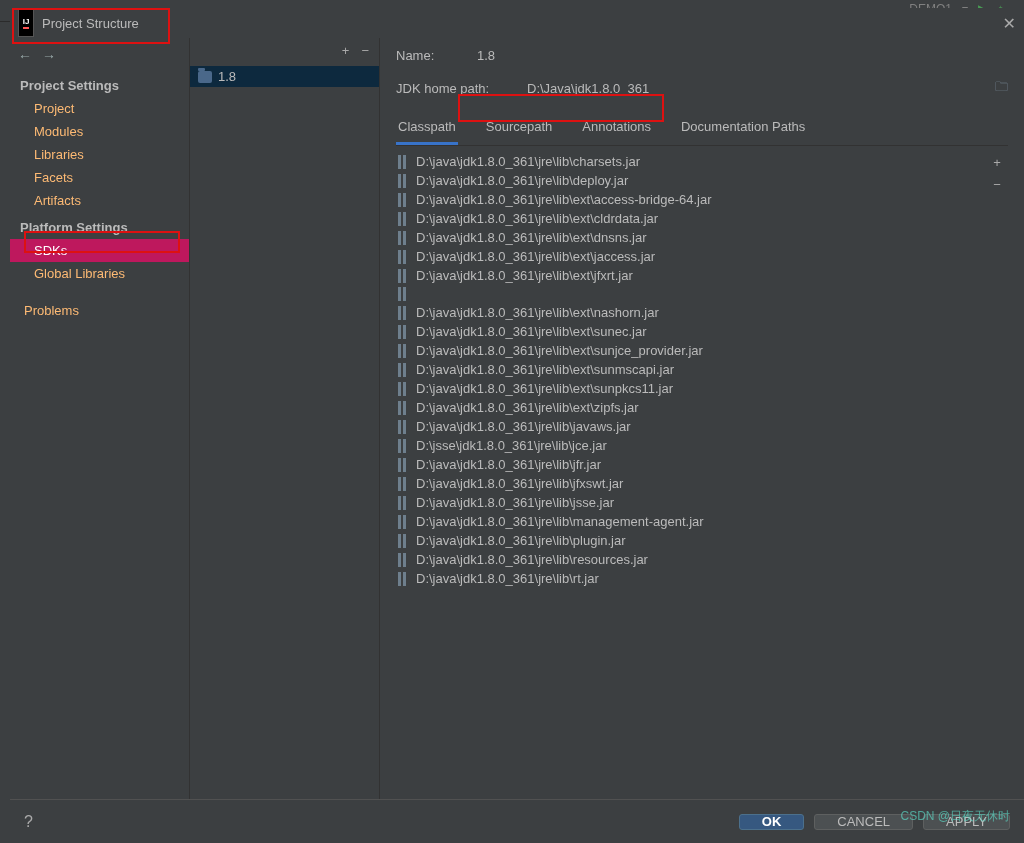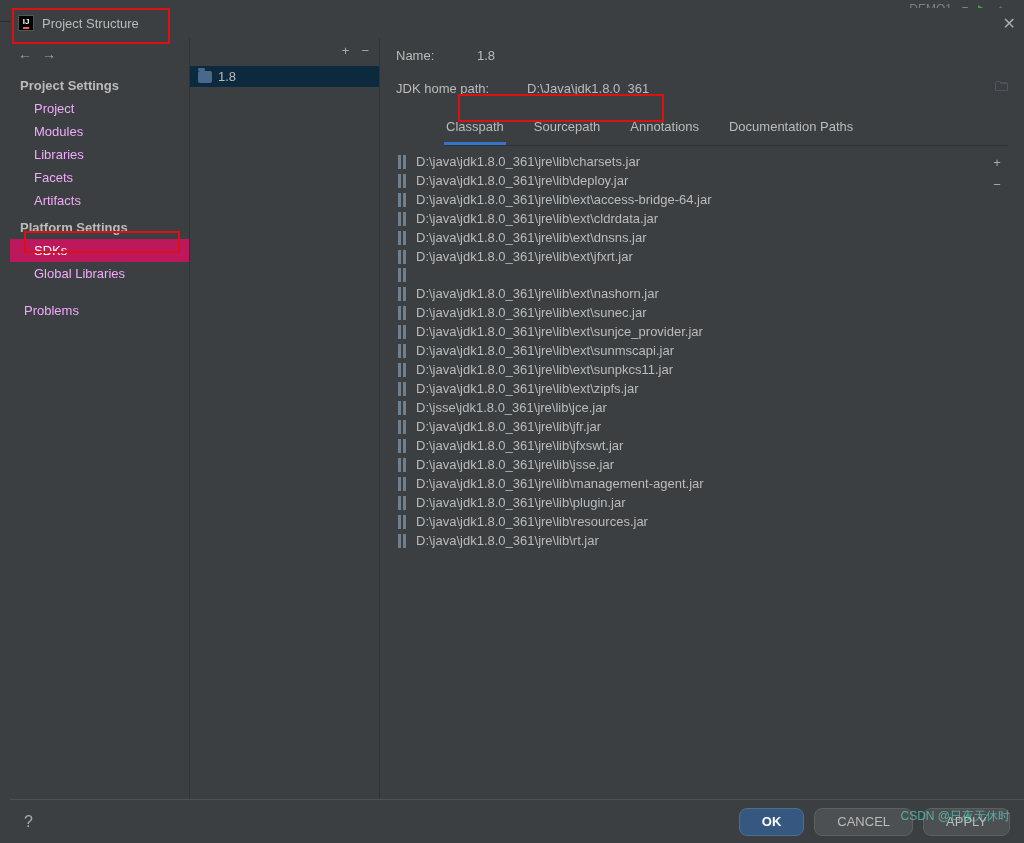--- a/index.html
+++ b/index.html
@@ -8,72 +8,72 @@
     
     .top-toolbar-hint { position: absolute; top: 0; left: 0; right: 0; height: 22px; background: #3c3f41; border-bottom: 1px solid #2b2b2b; }
     .tb-right { position: absolute; right: 20px; top: 2px; display: flex; align-items: center; gap: 10px; }
     .tb-item { color: #808080; font-size: 12px; }
     .tb-run-ic { color: #499c54; }
     .tb-dbg-ic { color: #499c54; }
 
     .dialog { position: absolute; left: 10px; top: 8px; right: 0; bottom: 0; background: #3c3f41; }
 
     .titlebar { height: 30px; display: flex; align-items: center; padding: 0 8px; gap: 8px; }
-    .titlebar .app-icon { width: 16px; height: 16px; background: #000; border: 1px solid #555; display: inline-flex; align-items: center; justify-content: center; }
+    .titlebar .app-icon { width: 16px; height: 28px; background: #000; border: 1px solid #555; display: inline-flex; align-items: center; justify-content: center; }
     .app-icon .ij { color: #fff; font-size: 8px; font-weight: bold; border-bottom: 2px solid #f55; line-height: 8px; padding-bottom: 1px;}
     .titlebar .title { color: #bbbbbb; text-align: right; }
     .titlebar .close { margin-left: auto; color: #aaa; font-size: 16px; cursor: pointer; }
 
     .red-highlight-title { position: absolute; left: 2px; top: 0px; width: 158px; height: 36px; border: 2px solid #d11; pointer-events: none; }
 
     .body-row { display: flex; height: calc(100% - 30px - 44px); }
 
     
     .sidebar { width: 180px; border-right: 1px solid #323232; padding-top: 6px; }
     .sb-nav { display: flex; align-items: center; gap: 10px; padding: 2px 8px 8px 8px; }
     .arrow-ic { color: #9aa; font-size: 14px; }
     .sb-heading { font-weight: bold; color: #bbbbbb; padding: 8px 10px 4px 10px; }
-    .sb-item { padding: 4px 10px 4px 24px; color: #f0abfc; cursor: pointer; }
+    .sb-item { padding: 4px 10px 4px 24px; color: #fdba74; cursor: pointer; }
     .sb-item.selected { background: #be185d; color: #fff; }
     .red-highlight-sdks { position: absolute; left: 14px; top: 223px; width: 156px; height: 22px; border: 2px solid #d11; pointer-events: none; }
 
     
     .mid-panel { width: 190px; border-right: 1px solid #323232; display: flex; flex-direction: column; }
     .mid-toolbar { height: 24px; display: flex; align-items: center; justify-content: flex-end; gap: 12px; padding: 0 10px; color: #aaa; font-size: 16px; }
     .mid-list { padding: 4px 0; }
     .mid-item { display: flex; align-items: center; gap: 6px; padding: 3px 8px; background: #0d293e; color: #bbb; }
     .folder-ic { width: 14px; height: 12px; background: #4a688a; border-radius: 2px; display: inline-block; position: relative; }
     .folder-ic::before { content: ""; position: absolute; top: -3px; left: 0; width: 7px; height: 3px; background: #4a688a; border-radius: 1px; }
 
     
     .content { flex: 1; padding: 10px 16px 0 16px; position: relative; min-width: 0; }
     .form-row { display: flex; align-items: center; margin-bottom: 14px; gap: 29px; }
     .form-label { color: #bbbbbb; min-width: 52px; }
     .form-label.wide { min-width: 102px; }
     .val-plain { color: #bbbbbb; }
     .browse-ic { margin-left: auto; color: #7a8a99; }
     .red-highlight-path { position: absolute; left: 448px; top: 86px; width: 206px; height: 28px; border: 2px solid #d11; pointer-events: none; }
 
-    .tabs { display: flex; gap: 26px; border-bottom: 1px solid #323232; margin-top: 6px; margin-left: 48px; }
+    .tabs { display: flex; gap: 26px; border-bottom: 1px solid #323232; margin-top: 6px; }
     .tab { padding: 6px 2px 8px 2px; color: #bbbbbb; cursor: pointer; }
     .tab.selected { border-bottom: 3px solid #3873c9; }
 
     .classpath-wrap { display: flex; }
     .classpath-list { flex: 1; padding-top: 6px; max-height: 610px; overflow: hidden; }
     .cp-item { display: flex; align-items: center; gap: 8px; padding: 2px 2px; }
     .cp-ic { width: 10px; height: 14px; display: inline-block; position: relative; }
     .cp-ic::before { content: ""; position: absolute; left: 0; top: 0; width: 3px; height: 14px; background: #6e7f8d; }
     .cp-ic::after { content: ""; position: absolute; left: 5px; top: 0; width: 3px; height: 14px; background: #6e7f8d; }
     .cp-side-tools { width: 22px; text-align: center; padding-top: 6px; color: #aaa; font-size: 18px; line-height: 22px; }
     .cp-side-tools div { cursor: pointer; }
 
     
     .bottom-bar { position: absolute; left: 0; right: 0; bottom: 0; height: 44px; display: flex; align-items: center; padding: 0 14px; border-top: 1px solid #515151; background: #3c3f41; }
     .help-ic { color: #aaa; font-size: 16px; }
-    .btn { height: 28px; padding: 0 22px; border: 1px solid #5e6060; background: #4c5052; color: #bbb; border-radius: 8px; cursor: pointer; display: inline-flex; align-items: center; }
+    .btn { height: 16px; padding: 0 22px; border: 1px solid #5e6060; background: #4c5052; color: #bbb; border-radius: 3px; cursor: pointer; display: inline-flex; align-items: center; }
     .btn.primary { background: #365880; border-color: #4c708c; color: #fff; font-weight: bold; }
     .btn-group { margin-left: auto; display: flex; gap: 10px; }
 
     .watermark { position: absolute; right: 14px; bottom: 18px; color: #5eead4; font-size: 12px; pointer-events: none; opacity: 0.6;}
   </style>
 </head>
 <body>
 
 <div class="top-toolbar-hint">
   <div class="tb-right">
@@ -163,20 +163,24 @@
             <div class="cp-item">
               <span class="cp-ic"></span>
               <span>D:\java\jdk1.8.0_361\jre\lib\ext\cldrdata.jar</span>
             </div>
             <div class="cp-item">
               <span class="cp-ic"></span>
               <span>D:\java\jdk1.8.0_361\jre\lib\ext\dnsns.jar</span>
             </div>
             <div class="cp-item">
               <span class="cp-ic"></span>
+              <span>D:\java\jdk1.8.0_361\jre\lib\ext\jaccess.jar</span>
+            </div>
+            <div class="cp-item">
+              <span class="cp-ic"></span>
               <span>D:\java\jdk1.8.0_361\jre\lib\ext\jfxrt.jar</span>
             </div>
             <div class="cp-item">
               <span class="cp-ic"></span>
             </div>
             <div class="cp-item">
               <span class="cp-ic"></span>
               <span>D:\java\jdk1.8.0_361\jre\lib\ext\nashorn.jar</span>
             </div>
             <div class="cp-item">
@@ -191,20 +195,24 @@
               <span class="cp-ic"></span>
               <span>D:\java\jdk1.8.0_361\jre\lib\ext\sunmscapi.jar</span>
             </div>
             <div class="cp-item">
               <span class="cp-ic"></span>
               <span>D:\java\jdk1.8.0_361\jre\lib\ext\sunpkcs11.jar</span>
             </div>
             <div class="cp-item">
               <span class="cp-ic"></span>
               <span>D:\java\jdk1.8.0_361\jre\lib\ext\zipfs.jar</span>
+            </div>
+            <div class="cp-item">
+              <span class="cp-ic"></span>
+              <span>D:\java\jdk1.8.0_361\jre\lib\javaws.jar</span>
             </div>
             <div class="cp-item">
               <span class="cp-ic"></span>
               <span>D:\jsse\jdk1.8.0_361\jre\lib\jce.jar</span>
             </div>
             <div class="cp-item">
               <span class="cp-ic"></span>
               <span>D:\java\jdk1.8.0_361\jre\lib\jfr.jar</span>
             </div>
             <div class="cp-item">

